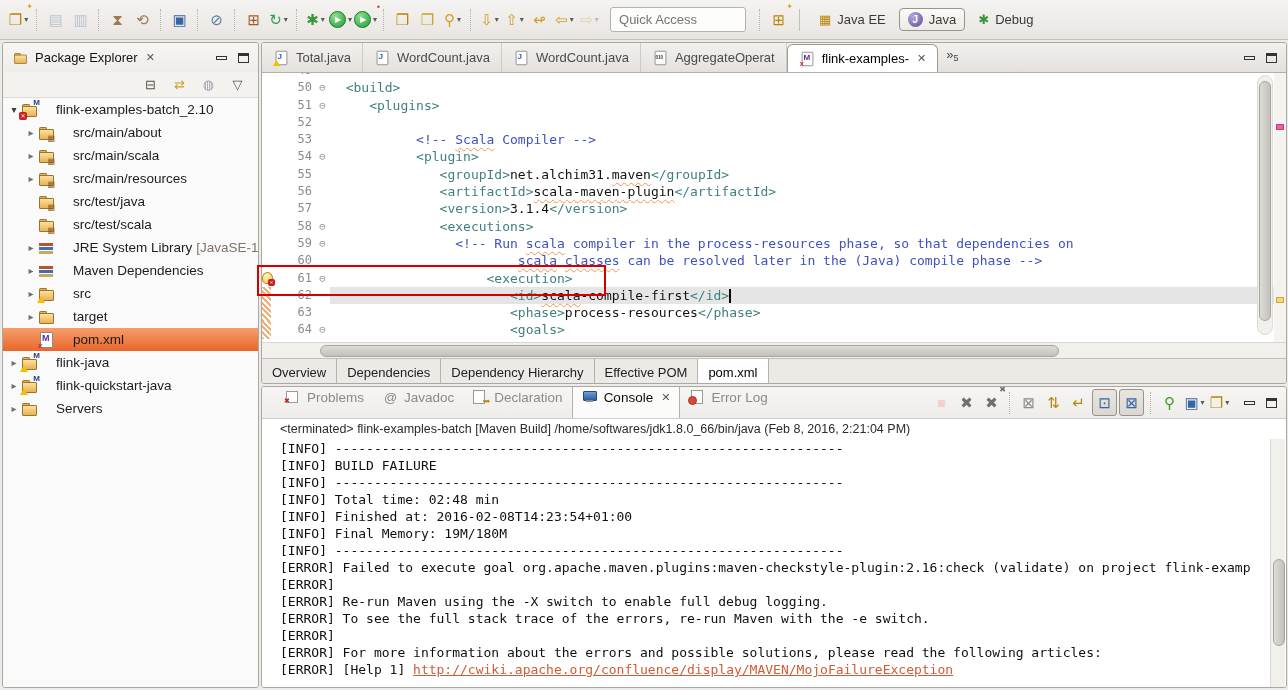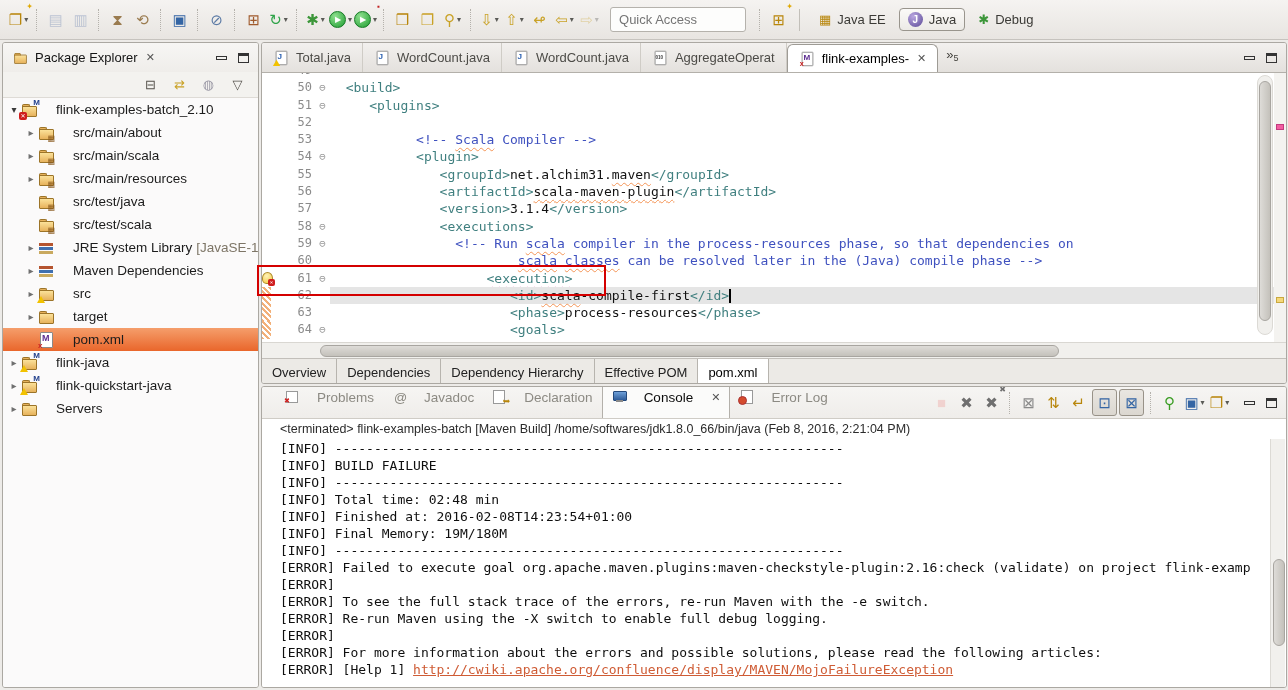--- a/index.html
+++ b/index.html
@@ -131,21 +131,21 @@
   .hthumb{position:absolute;left:58px;top:2px;width:72%;height:10px;border-radius:6px;
     background:linear-gradient(#dedcd8,#c4c1bb);border:1px solid #a8a5a0;}
 
   .ftabs{height:27px;background:#eceae6;border-top:1px solid #c2bfba;display:flex;font-size:13px;color:#222;}
   .ftab{padding:0 10px;display:flex;align-items:center;border-right:1px solid #b7b4ae;}
   .ftab.active{background:#fff;color:#000;}
 
   
   .constabs{height:31px;display:flex;align-items:center;padding-left:14px;
     background:linear-gradient(#f6f5f3,#efedea);}
-  .ctab{display:flex;align-items:center;gap:16px;padding:6px 9px;height:30px;font-size:13.5px;color:#8c8a83;}
+  .ctab{display:flex;align-items:center;gap:6px;padding:6px 9px;height:30px;font-size:13.5px;color:#8c8a83;}
   .ctab.active{background:#fbfbfa;color:#0c0c0c;border:1px solid #b3b0aa;border-bottom:none;
     border-radius:6px 6px 0 0;}
   .cic{width:16px;height:14px;position:relative;display:inline-block;flex:none;}
   .cic-console::before{content:"";position:absolute;left:1px;top:1px;width:12px;height:8px;
     background:linear-gradient(#6d9fd8,#2f5c99);border:1px solid #24497c;border-radius:1px;}
   .cic-console::after{content:"";position:absolute;left:4px;top:10px;width:7px;height:2px;background:#8a8a8a;}
   .cic-problems::before{content:"";position:absolute;left:1px;top:1px;width:10px;height:10px;
     background:#fff;border:1px solid #999;}
   .cic-problems::after{content:"✖";position:absolute;left:-1px;bottom:-1px;font-size:7px;color:#cf1d1d;}
   .cic-javadoc::before{content:"@";position:absolute;left:2px;top:0px;font-size:13px;color:#8a8880;}
@@ -568,22 +568,22 @@
       <div id="conslines">
           <div class="consline">[INFO] -----------------------------------------------------------------</div>
           <div class="consline">[INFO] BUILD FAILURE</div>
           <div class="consline">[INFO] -----------------------------------------------------------------</div>
           <div class="consline">[INFO] Total time: 02:48 min</div>
           <div class="consline">[INFO] Finished at: 2016-02-08T14:23:54+01:00</div>
           <div class="consline">[INFO] Final Memory: 19M/180M</div>
           <div class="consline">[INFO] -----------------------------------------------------------------</div>
           <div class="consline">[ERROR] Failed to execute goal org.apache.maven.plugins:maven-checkstyle-plugin:2.16:check (validate) on project flink-examp</div>
           <div class="consline">[ERROR]</div>
+          <div class="consline">[ERROR] Re-run Maven using the -X switch to enable full debug logging.</div>
           <div class="consline">[ERROR] To see the full stack trace of the errors, re-run Maven with the -e switch.</div>
-          <div class="consline">[ERROR] Re-run Maven using the -X switch to enable full debug logging.</div>
           <div class="consline">[ERROR]</div>
           <div class="consline">[ERROR] For more information about the errors and possible solutions, please read the following articles:</div>
           <div class="consline">[ERROR] [Help 1] <a class="conslink" href="#">http://cwiki.apache.org/confluence/display/MAVEN/MojoFailureException</a></div>
         </div>
       <div class="cvsb">
           <span class="thumb"></span>
         </div>
     </div>
   </div>
 

